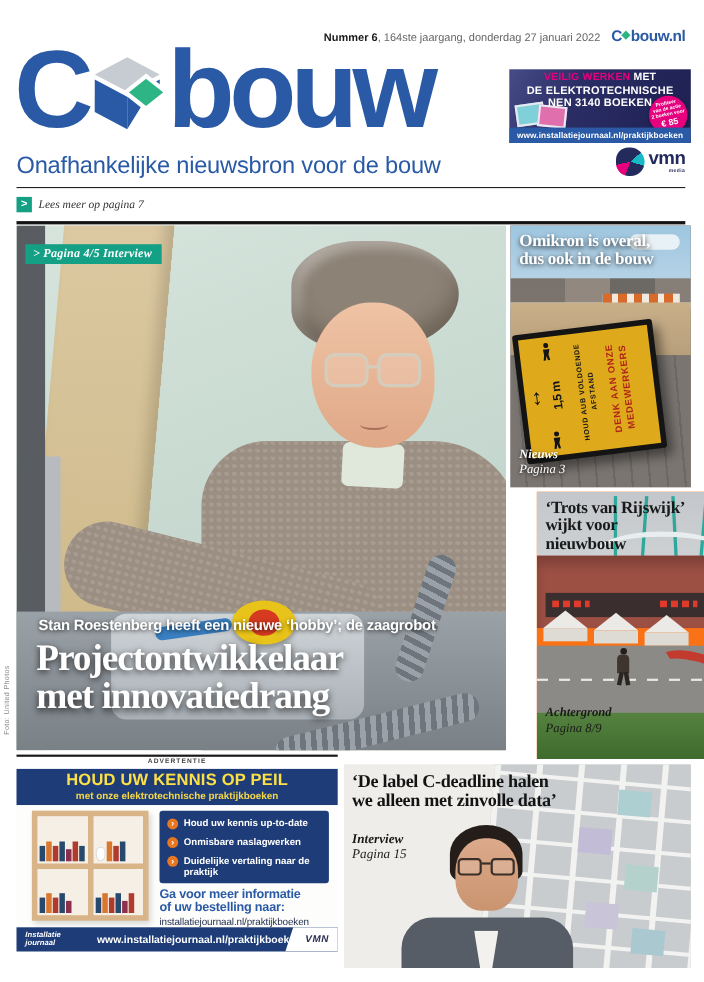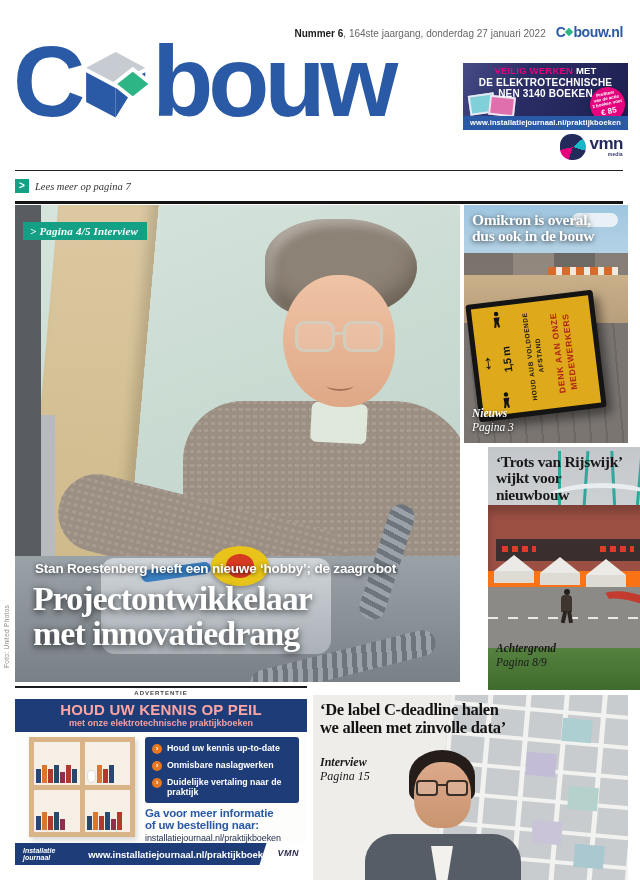--- a/index.html
+++ b/index.html
@@ -111,21 +111,21 @@
   .rw-leg { position:absolute; width:4px; height:12px; background:#2a2521; }
   .rw-grass { position:absolute; bottom:0; left:0; right:0; height:42px; background:linear-gradient(#55823f,#3f6b2d); }
   .rw-headline { position:absolute; top:7px; left:8px; width:140px; color:#191919; font-family:"Liberation Serif","DejaVu Serif",serif; font-weight:bold; font-size:15.5px; line-height:1.06; letter-spacing:-0.3px; }
   .rw-section { position:absolute; bottom:36px; left:8px; color:#1a1a1a; font-family:"Liberation Serif","DejaVu Serif",serif; font-weight:bold; font-style:italic; font-size:11.5px; }
   .rw-page { position:absolute; bottom:22px; left:8px; color:#1a1a1a; font-family:"Liberation Serif","DejaVu Serif",serif; font-style:italic; font-size:11.5px; }
 
   
   .divider-ad { position:absolute; top:686px; left:15px; width:292px; height:2px; background:#1a1a1a; }
   .ad-label { position:absolute; top:690px; left:15px; width:292px; text-align:center; font-size:6px; font-weight:bold; letter-spacing:1px; color:#444; }
   .ad-box { position:absolute; top:699px; left:15px; width:292px; height:166px; background:#fff; }
-  .ad-head { height:33px; background:#1e3c77; text-align:center; color:#fca5a5; padding-top:3px; }
+  .ad-head { height:33px; background:#1e3c77; text-align:center; color:#fde047; padding-top:3px; }
   .ad-title { font-size:15px; font-weight:bold; letter-spacing:.2px; line-height:1.05; }
   .ad-sub { font-size:9px; font-weight:bold; opacity:.95; }
   .ad-body { position:relative; height:111px; background:#fdfdfc; }
   .shelf { position:absolute; left:14px; top:5px; width:106px; height:100px; background:#d9b488; padding:5px; display:grid; grid-template-columns:1fr 1fr; grid-template-rows:1fr 1fr; gap:5px; box-shadow:2px 3px 5px rgba(0,0,0,.15); }
   .cell { background:#f5efe5; display:flex; align-items:flex-end; gap:1px; padding:2px; overflow:hidden; }
   .bk { width:5px; height:14px; }
   .bk:nth-child(3n) { background:#b03a2e; } .bk:nth-child(3n+1) { background:#27496d; } .bk:nth-child(3n+2) { background:#d9772e; }
   .bk:nth-child(2n) { height:18px; } .bk:nth-child(5n) { height:11px; background:#8e2f4e; }
   .vase { width:9px; height:13px; background:#fff; border:1px solid #ddd; border-radius:40% 40% 50% 50%; }
   .bullets { position:absolute; left:130px; top:5px; right:8px; height:66px; background:#1e3c77; border-radius:3px; padding:6px 7px; display:flex; flex-direction:column; justify-content:space-between; }
@@ -195,20 +195,21 @@
     </div>
     <div class="ta-badge">
       <span class="bsm">Profiteer</span>
       <span class="bsm">van de actie</span>
       <span class="bsm">2 boeken voor</span>
       <span class="bp">€ 85</span>
     </div>
     <div class="ta-url">www.installatiejournaal.nl/praktijkboeken</div>
   </div>
 
+  <div class="tagline">Onafhankelijke nieuwsbron voor de bouw</div>
   <div class="vmn">
     <div class="vmn-circle"></div>
     <div>
       <div class="vmn-word">vmn</div>
       <span class="vmn-sub">media</span>
     </div>
   </div>
 
   <div class="rule1"></div>
 

